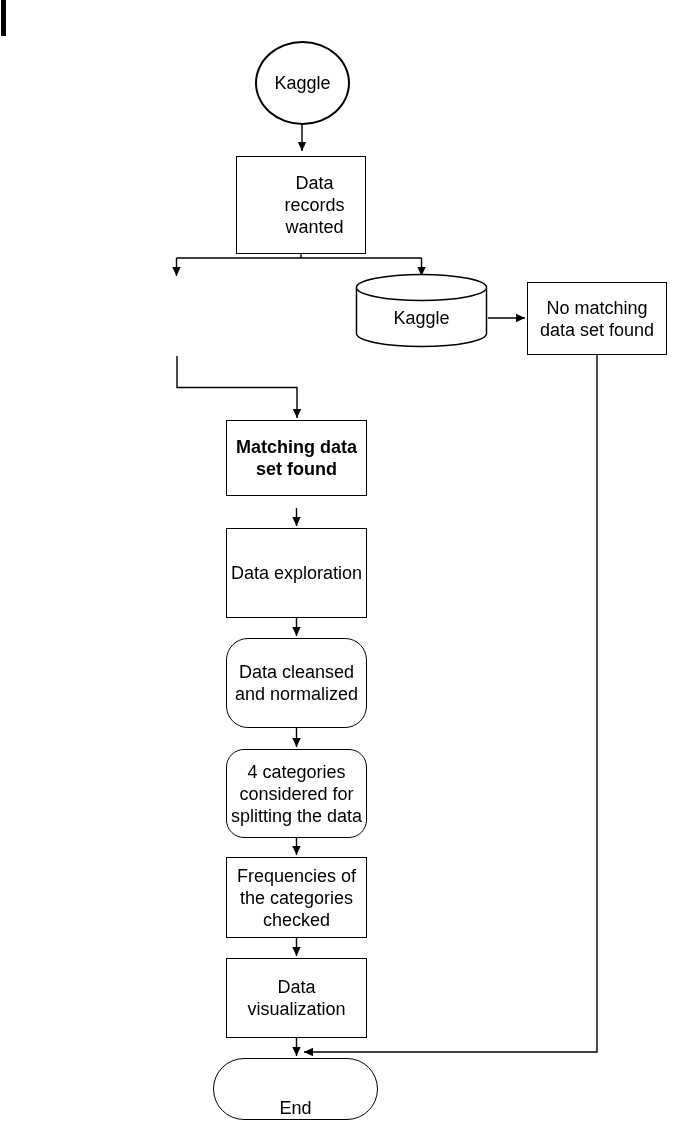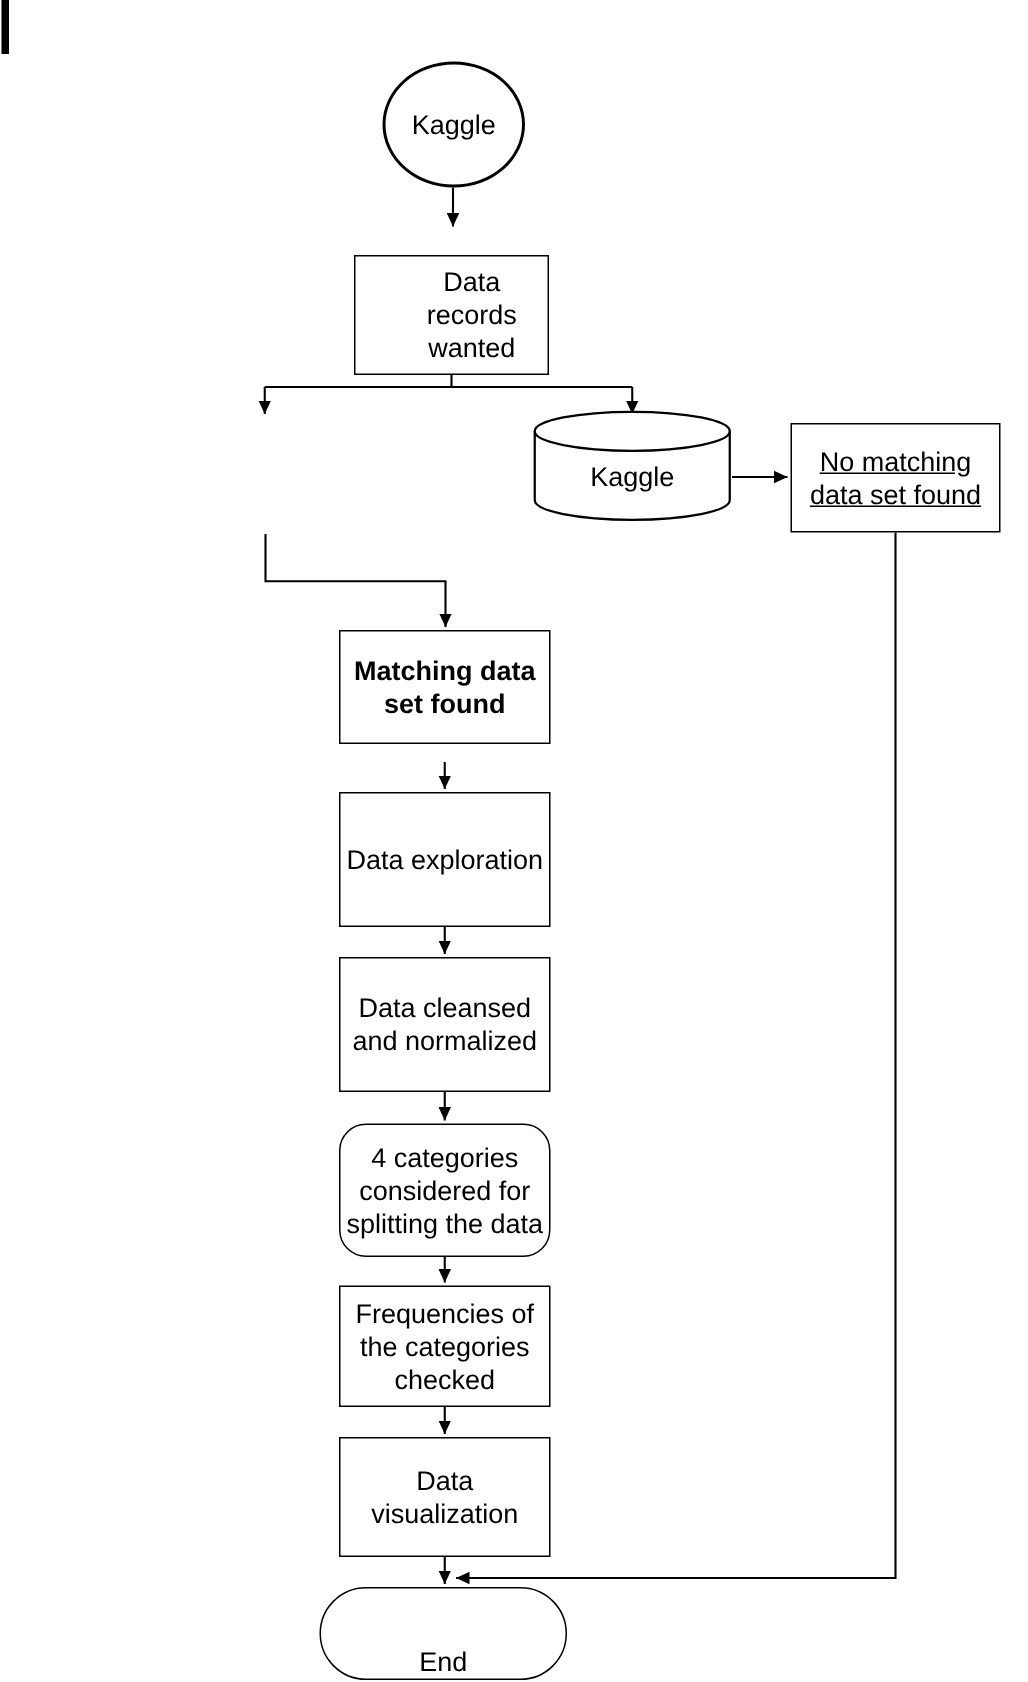--- a/index.html
+++ b/index.html
@@ -49,27 +49,27 @@
   .cylinder .label {
     position: absolute;
     left: 0; right: 0;
     top: 14px; bottom: 0;
     display: flex;
     align-items: center;
     justify-content: center;
   }
   
   .n-start        { left: 255px; top: 41px;  width: 95px;  height: 84px; }
-  .n-records      { left: 236px; top: 170px; width: 130px; height: 80px; padding-left: 27px; }
+  .n-records      { left: 236px; top: 156px; width: 130px; height: 98px; padding-left: 27px; }
   .n-physionet    { left: 115px; top: 283px; width: 123px; height: 75px; }
   .n-kaggle       { left: 355px; top: 273px; width: 133px; height: 75px; }
-  .n-nomatch      { left: 527px; top: 282px; width: 140px; height: 73px; text-decoration: underline; }
+  .n-nomatch      { left: 527px; top: 282px; width: 140px; height: 73px; }
   .n-matching     { left: 226px; top: 420px; width: 141px; height: 76px; font-weight: bold; }
   .n-exploration  { left: 226px; top: 528px; width: 141px; height: 90px; }
-  .n-cleansed     { left: 226px; top: 638px; width: 141px; height: 90px; }
+  .n-cleansed     { left: 226px; top: 638px; width: 141px; height: 90px; border-radius: 22px; }
   .n-categories   { left: 226px; top: 749px; width: 141px; height: 89px; border-radius: 18px; }
   .n-frequencies  { left: 226px; top: 857px; width: 141px; height: 81px; }
   .n-visualization{ left: 226px; top: 958px; width: 141px; height: 80px; }
   .n-end          { left: 213px; top: 1058px; width: 165px; height: 62px; align-items: flex-end; }
 
   .connectors {
     position: absolute;
     left: 0; top: 0;
     pointer-events: none;
   }

